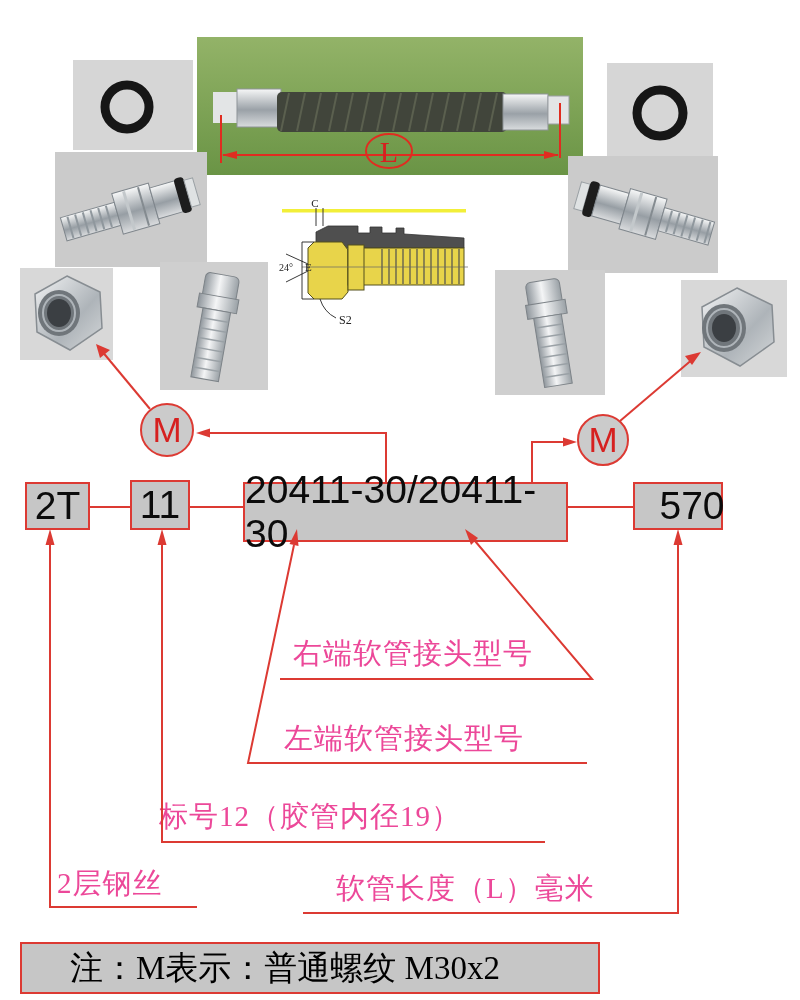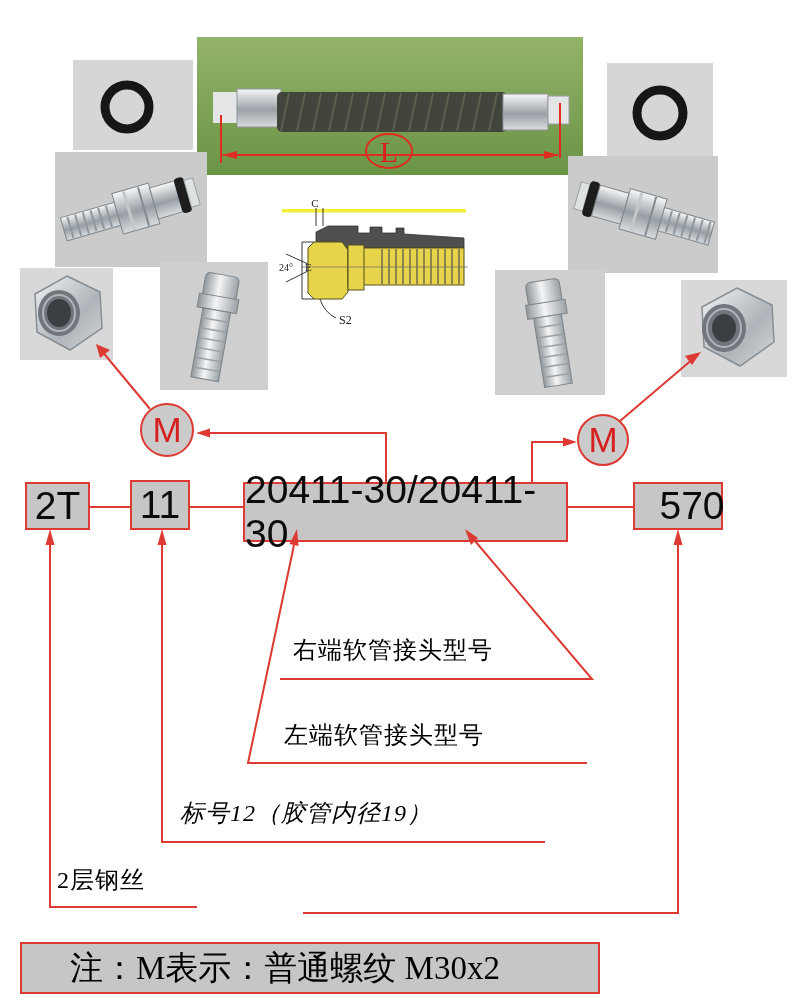--- a/index.html
+++ b/index.html
@@ -7,21 +7,21 @@
           font-family:"Liberation Sans",sans-serif;}
   .photo{position:absolute;}
   .overlay{position:absolute;left:0;top:0;z-index:30;pointer-events:none;}
   .pbox{position:absolute;z-index:25;background:#c6c6c6;border:2px solid #dc3a33;
         display:flex;align-items:center;justify-content:center;
         font-family:"Liberation Sans",sans-serif;font-size:39px;color:#0b0b0b;box-sizing:border-box;}
   .mcircle{position:absolute;z-index:25;background:#cbcbcb;border:2px solid #dc3a33;border-radius:50%;
         display:flex;align-items:center;justify-content:center;
         font-family:"Liberation Sans",sans-serif;font-size:35px;color:#d6201f;box-sizing:border-box;}
   .callout{position:absolute;z-index:20;font-family:"Liberation Serif","DejaVu Serif",serif;
-        font-size:24px;color:#000000;white-space:nowrap;letter-spacing:1px;}
+        font-size:29px;color:#ec4899;white-space:nowrap;letter-spacing:1px;}
   .notebox{position:absolute;z-index:25;background:#c6c6c6;border:2px solid #dc3a33;box-sizing:border-box;
         font-family:"Liberation Serif","DejaVu Serif",serif;font-size:33px;color:#000;
         display:flex;align-items:center;white-space:nowrap;}
 </style>
 </head>
 <body>
 
 <div id="canvas">
 
   <div class="photo" style="left:197px;top:37px;">
@@ -293,22 +293,23 @@
   </div>
   <div class="pbox" style="left:243px;top:482px;width:325px;height:60px;justify-content:flex-end;">
     <span>20411-30/20411-30</span>
   </div>
   <div class="pbox" style="left:633px;top:482px;width:90px;height:48px;padding-left:28px;">
     <span>570</span>
   </div>
 
   <div class="callout" style="left:293px;top:634px;">右端软管接头型号</div>
   <div class="callout" style="left:284px;top:719px;">左端软管接头型号</div>
-  <div class="callout" style="left:180px;top:797px;font-style:italic;">标号12（胶管内径19）</div>
+  <div class="callout" style="left:159px;top:797px;">标号12（胶管内径19）</div>
   <div class="callout" style="left:57px;top:864px;">2层钢丝</div>
+  <div class="callout" style="left:336px;top:869px;">软管长度（L）毫米</div>
 
   <div class="notebox" style="left:20px;top:942px;width:580px;height:52px;padding-left:48px;">
     <span>注：M表示：普通螺纹 M30x2</span>
   </div>
 
   <svg class="overlay" width="800" height="1000" viewBox="0 0 800 1000">
     <g stroke="#dc3a33" stroke-width="2" fill="none">
 
       <polyline points="386,482 386,433 200,433"></polyline>
 

